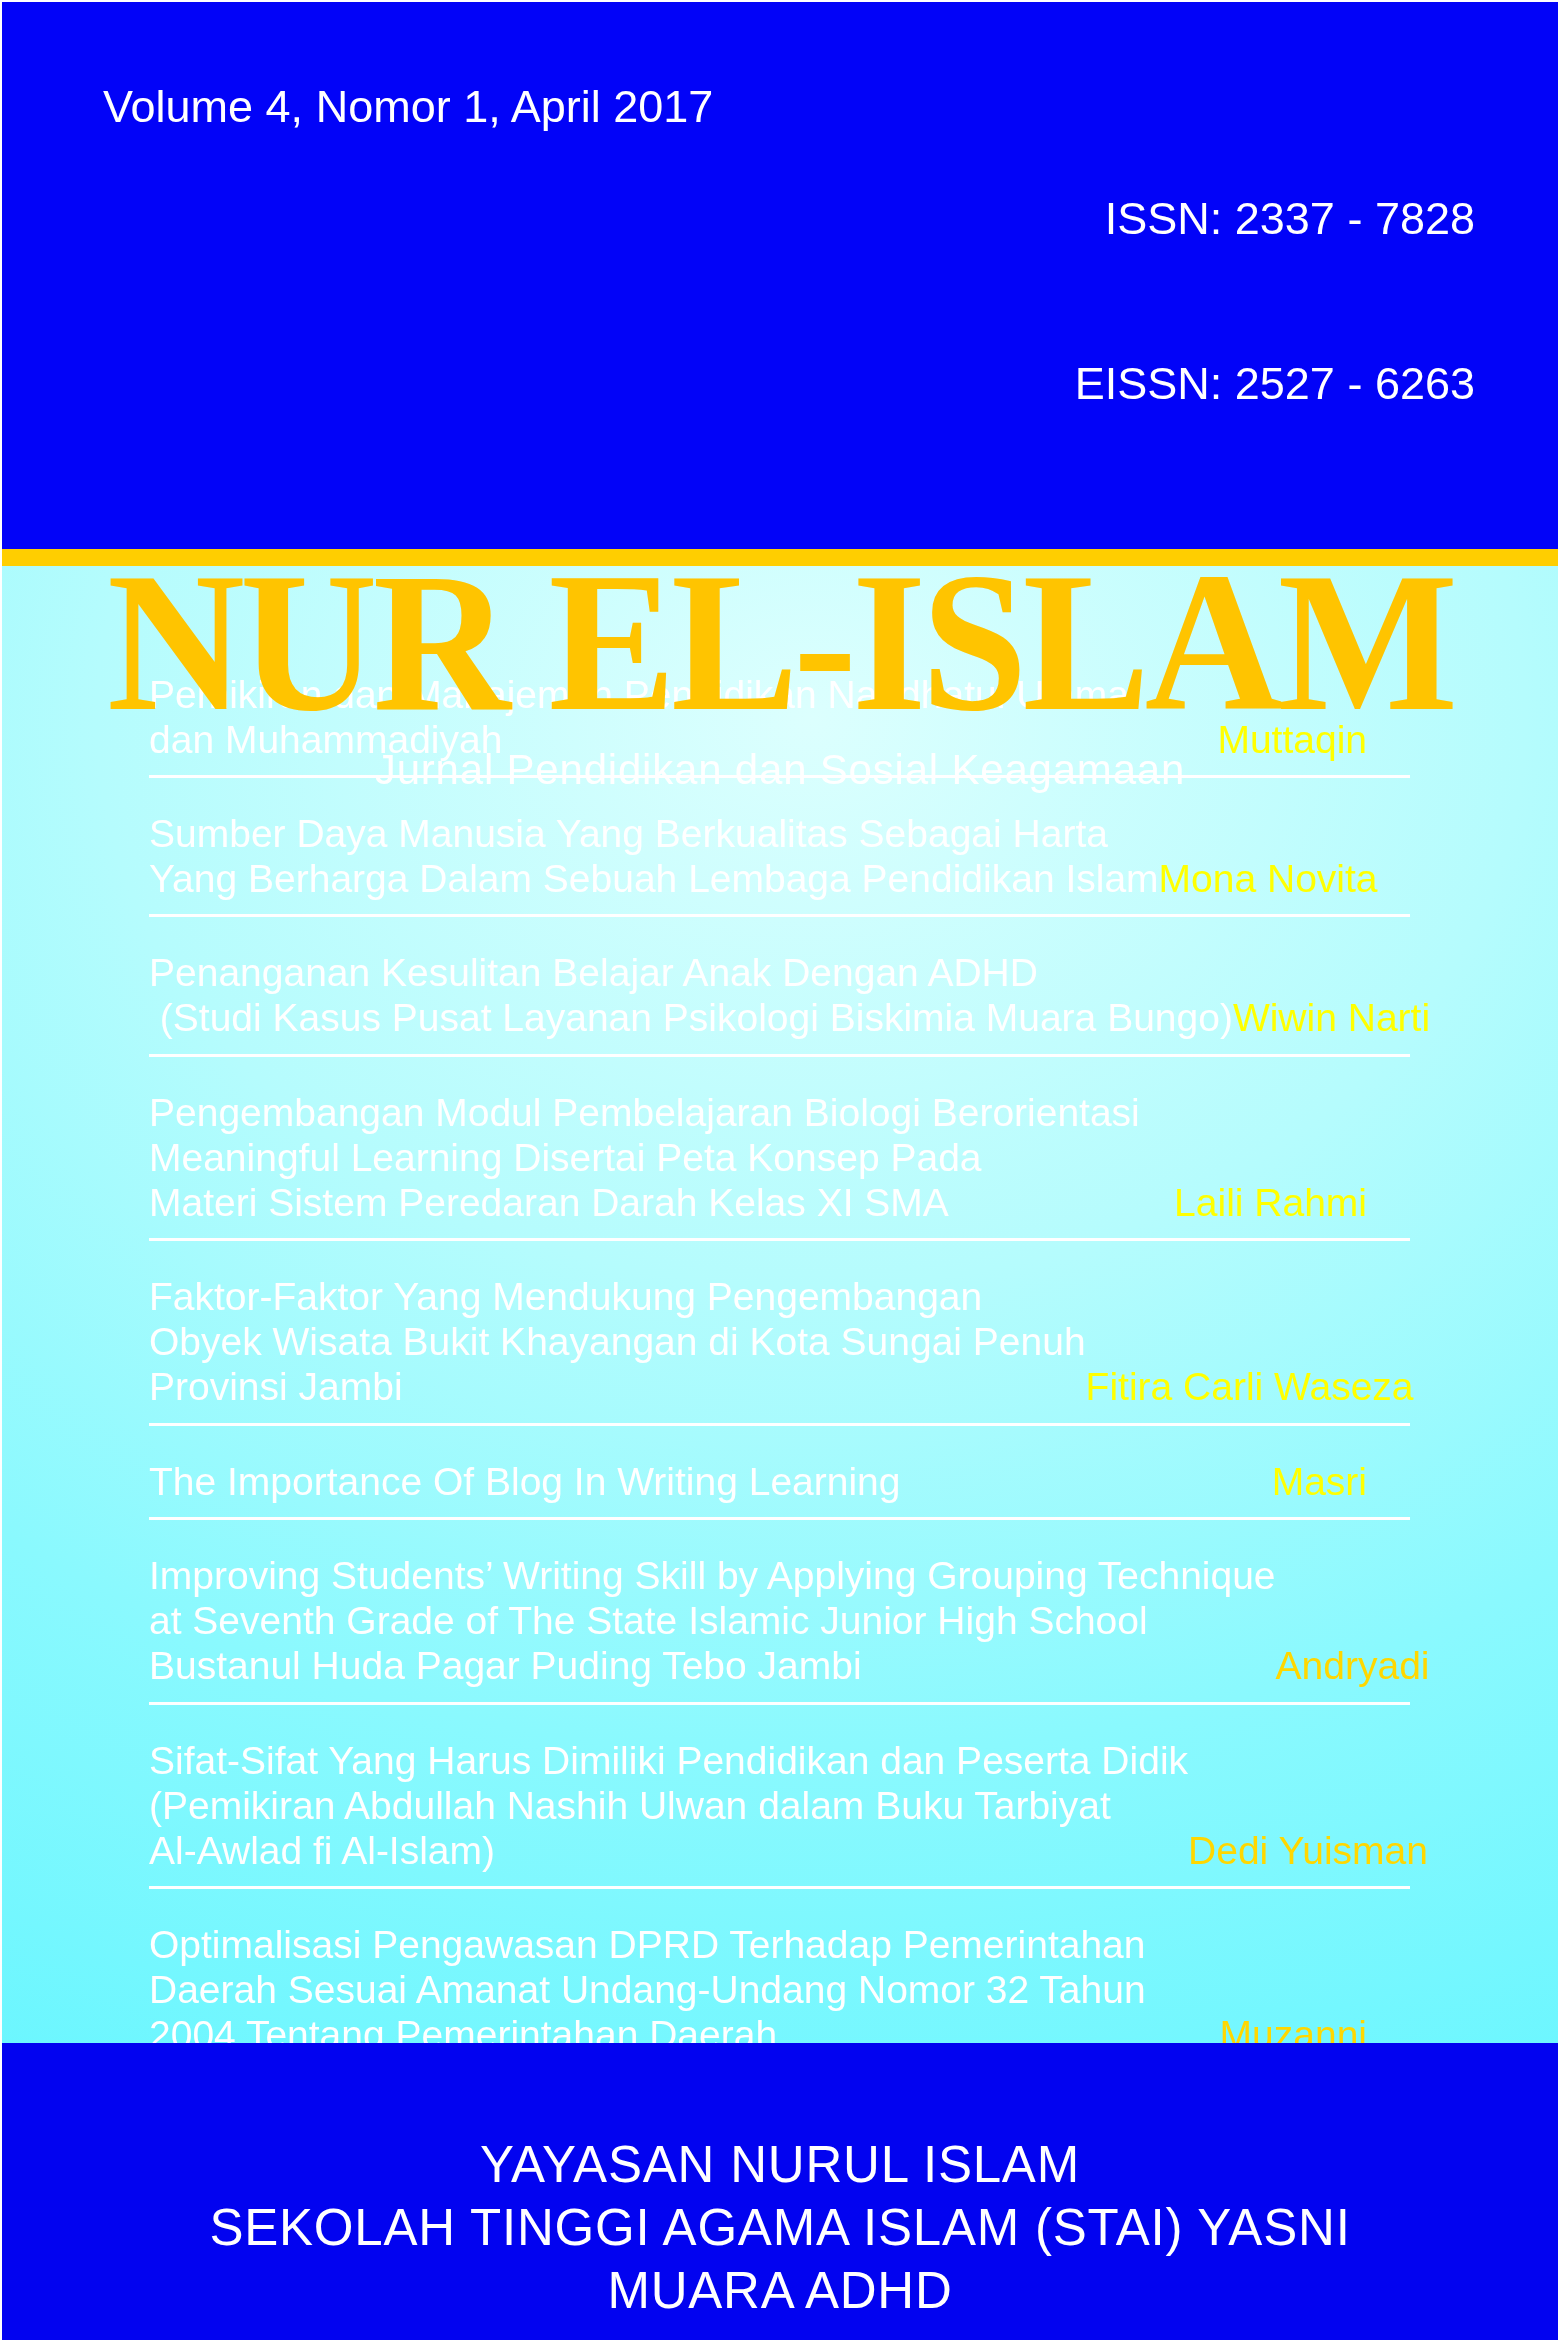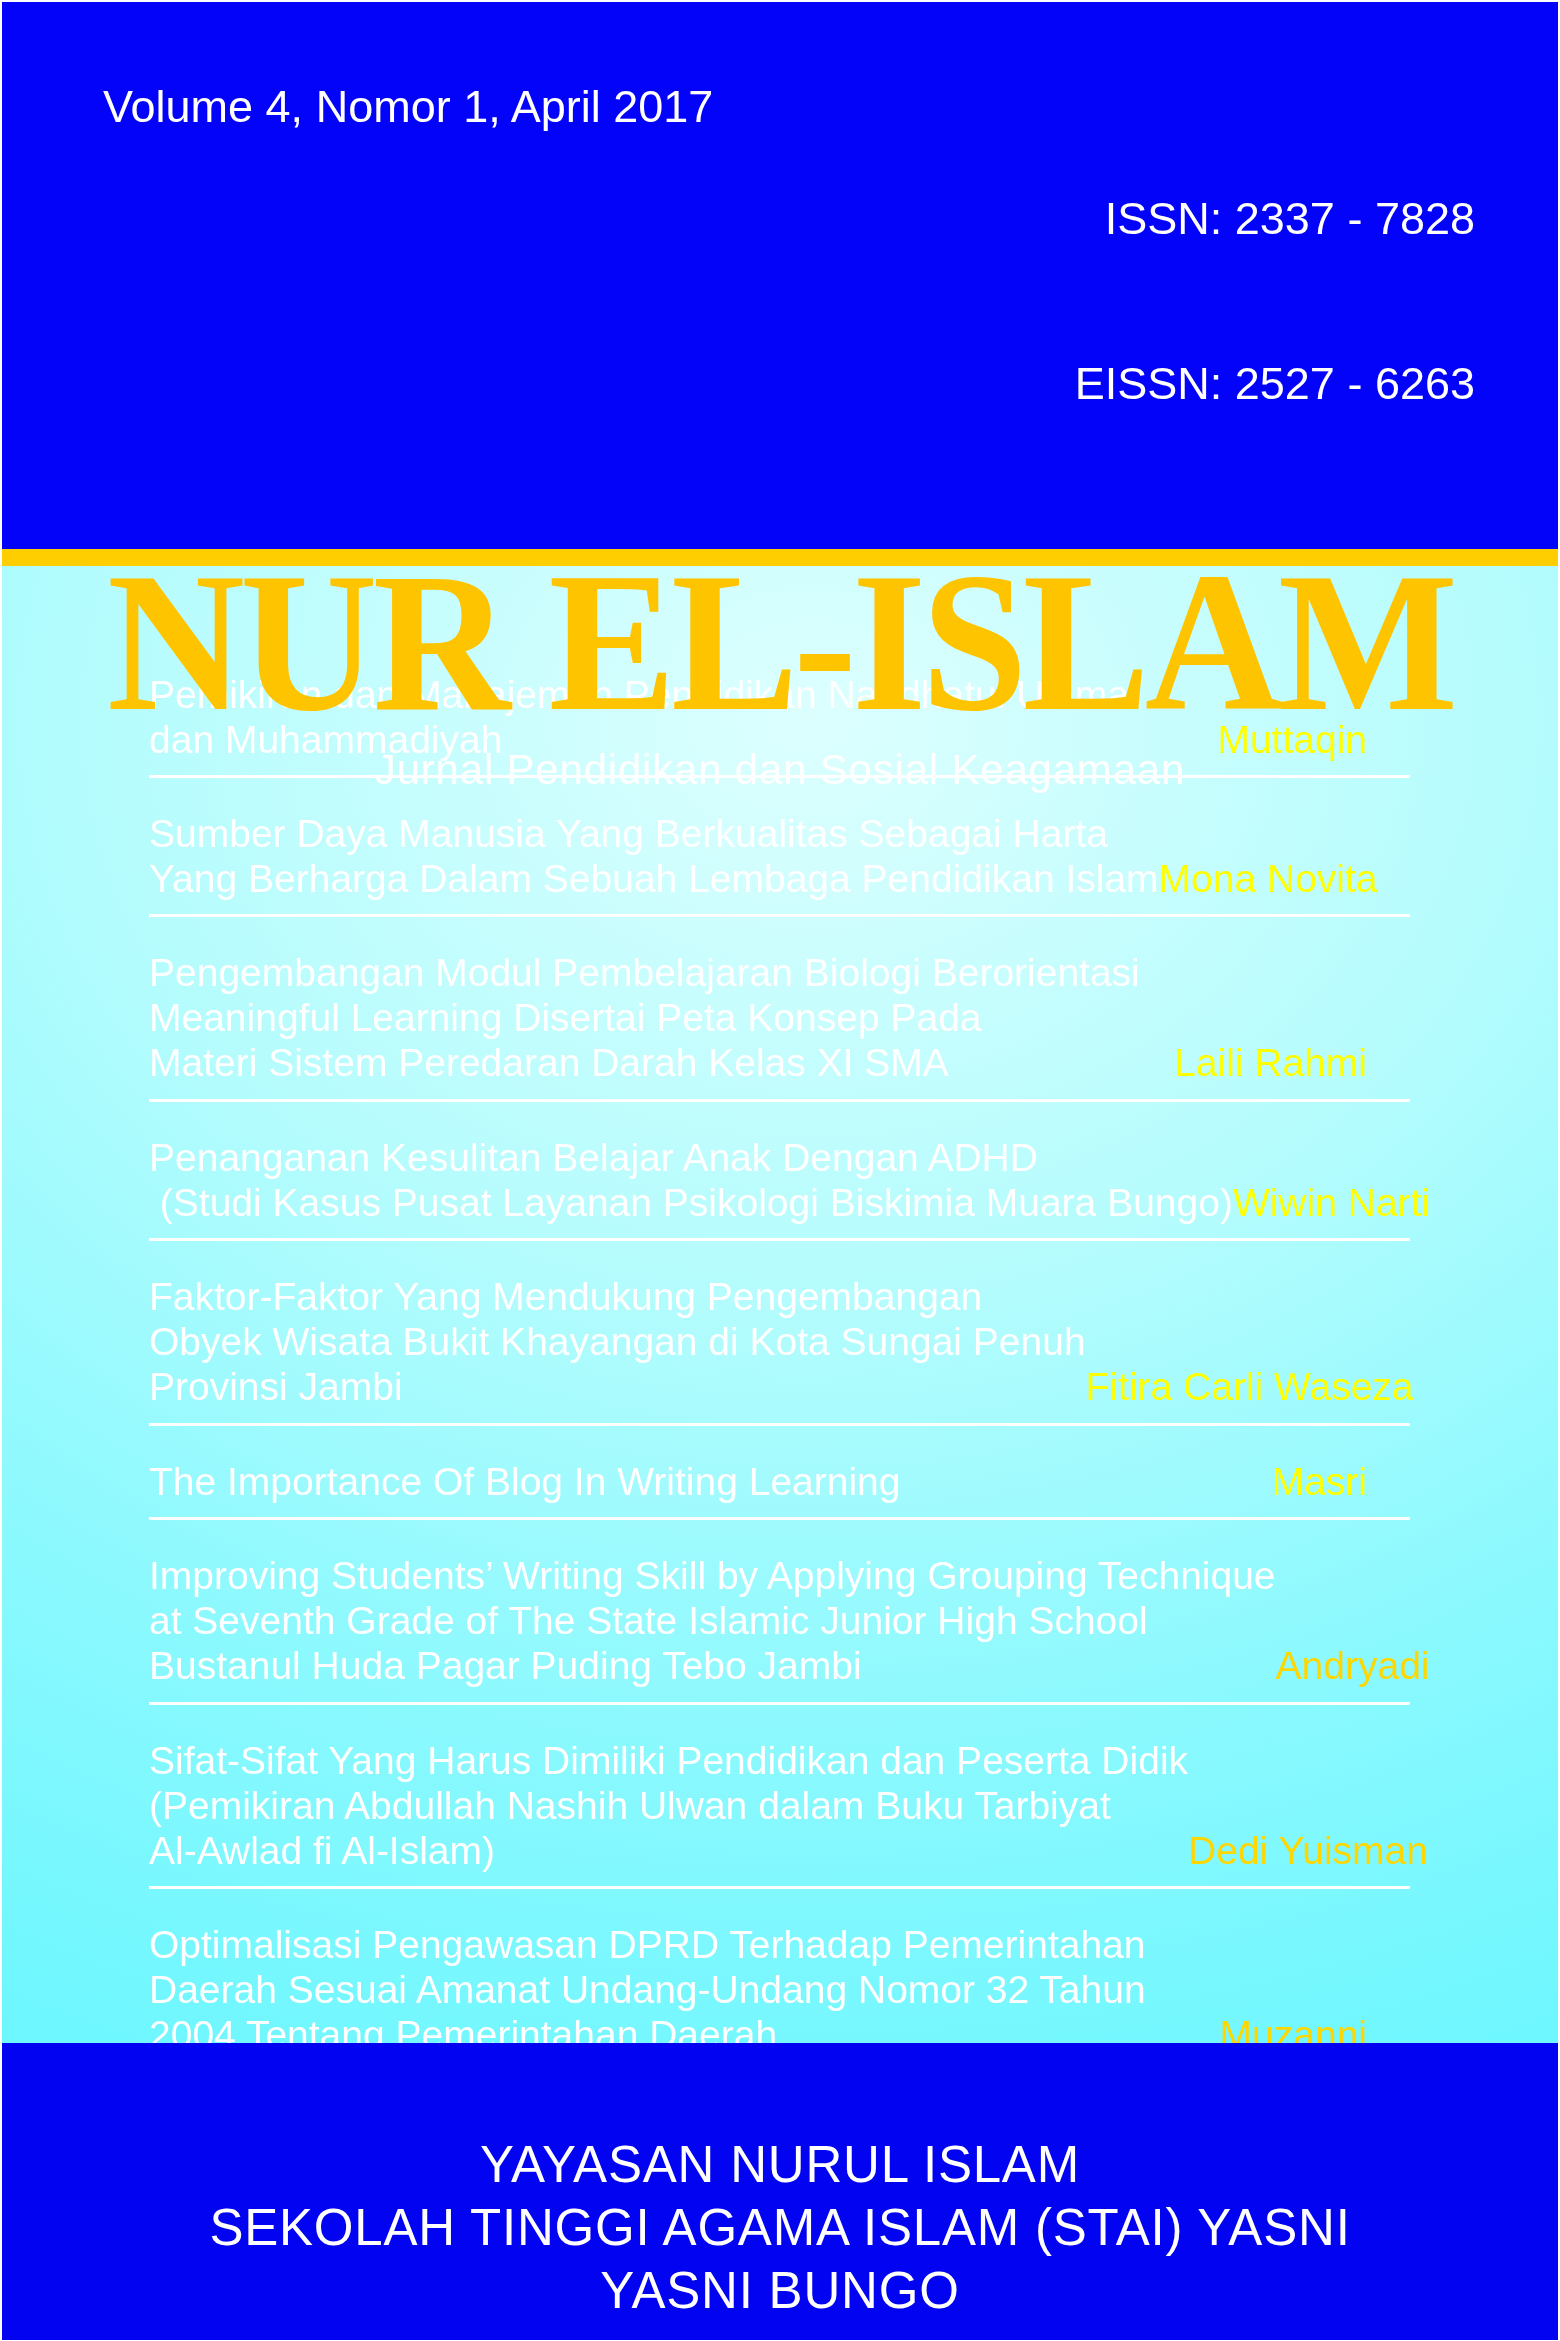--- a/index.html
+++ b/index.html
@@ -151,43 +151,43 @@
           <div class="entry-line">Yang Berharga Dalam Sebuah Lembaga Pendidikan Islam</div>
         </div>
         <div class="entry-author" style="color: rgb(255, 255, 0); text-align: right;">Mona Novita</div>
       </div>
       <div class="sep"></div>
     </div>
 
     <div class="entry">
       <div class="entry-row">
         <div class="entry-lines">
+          <div class="entry-line">Penanganan Kesulitan Belajar Anak Dengan ADHD</div>
+          <div class="entry-line"> (Studi Kasus Pusat Layanan Psikologi Biskimia Muara Bungo)</div>
+        </div>
+        <div class="entry-author" style="color: rgb(255, 255, 0);">Wiwin Narti</div>
+      </div>
+      <div class="sep"></div>
+    </div>
+
+    <div class="entry">
+      <div class="entry-row">
+        <div class="entry-lines">
           <div class="entry-line">Pengembangan Modul Pembelajaran Biologi Berorientasi</div>
           <div class="entry-line">Meaningful Learning Disertai Peta Konsep Pada</div>
           <div class="entry-line">Materi Sistem Peredaran Darah Kelas XI SMA</div>
         </div>
         <div class="entry-author" style="color: rgb(255, 255, 0);">Laili Rahmi</div>
       </div>
       <div class="sep"></div>
     </div>
 
     <div class="entry">
       <div class="entry-row">
         <div class="entry-lines">
-          <div class="entry-line">Penanganan Kesulitan Belajar Anak Dengan ADHD</div>
-          <div class="entry-line"> (Studi Kasus Pusat Layanan Psikologi Biskimia Muara Bungo)</div>
-        </div>
-        <div class="entry-author" style="color: rgb(255, 255, 0);">Wiwin Narti</div>
-      </div>
-      <div class="sep"></div>
-    </div>
-
-    <div class="entry">
-      <div class="entry-row">
-        <div class="entry-lines">
           <div class="entry-line">Faktor-Faktor Yang Mendukung Pengembangan</div>
           <div class="entry-line">Obyek Wisata Bukit Khayangan di Kota Sungai Penuh</div>
           <div class="entry-line">Provinsi Jambi</div>
         </div>
         <div class="entry-author" style="color: rgb(255, 255, 0);">Fitira Carli Waseza</div>
       </div>
       <div class="sep"></div>
     </div>
 
     <div class="entry">
@@ -234,17 +234,17 @@
         <div class="entry-author" style="color: rgb(255, 215, 0);">Muzanni</div>
       </div>
       <div class="sep"></div>
     </div>
 
   </div>
 
   <div class="footer">
     <div class="footer-line">YAYASAN NURUL ISLAM</div>
     <div class="footer-line">SEKOLAH TINGGI AGAMA ISLAM (STAI) YASNI</div>
-    <div class="footer-line">YASNI BUNGO</div>
+    <div class="footer-line">MUARA ADHD</div>
   </div>
 
 </div>
 
 
 </body></html>

